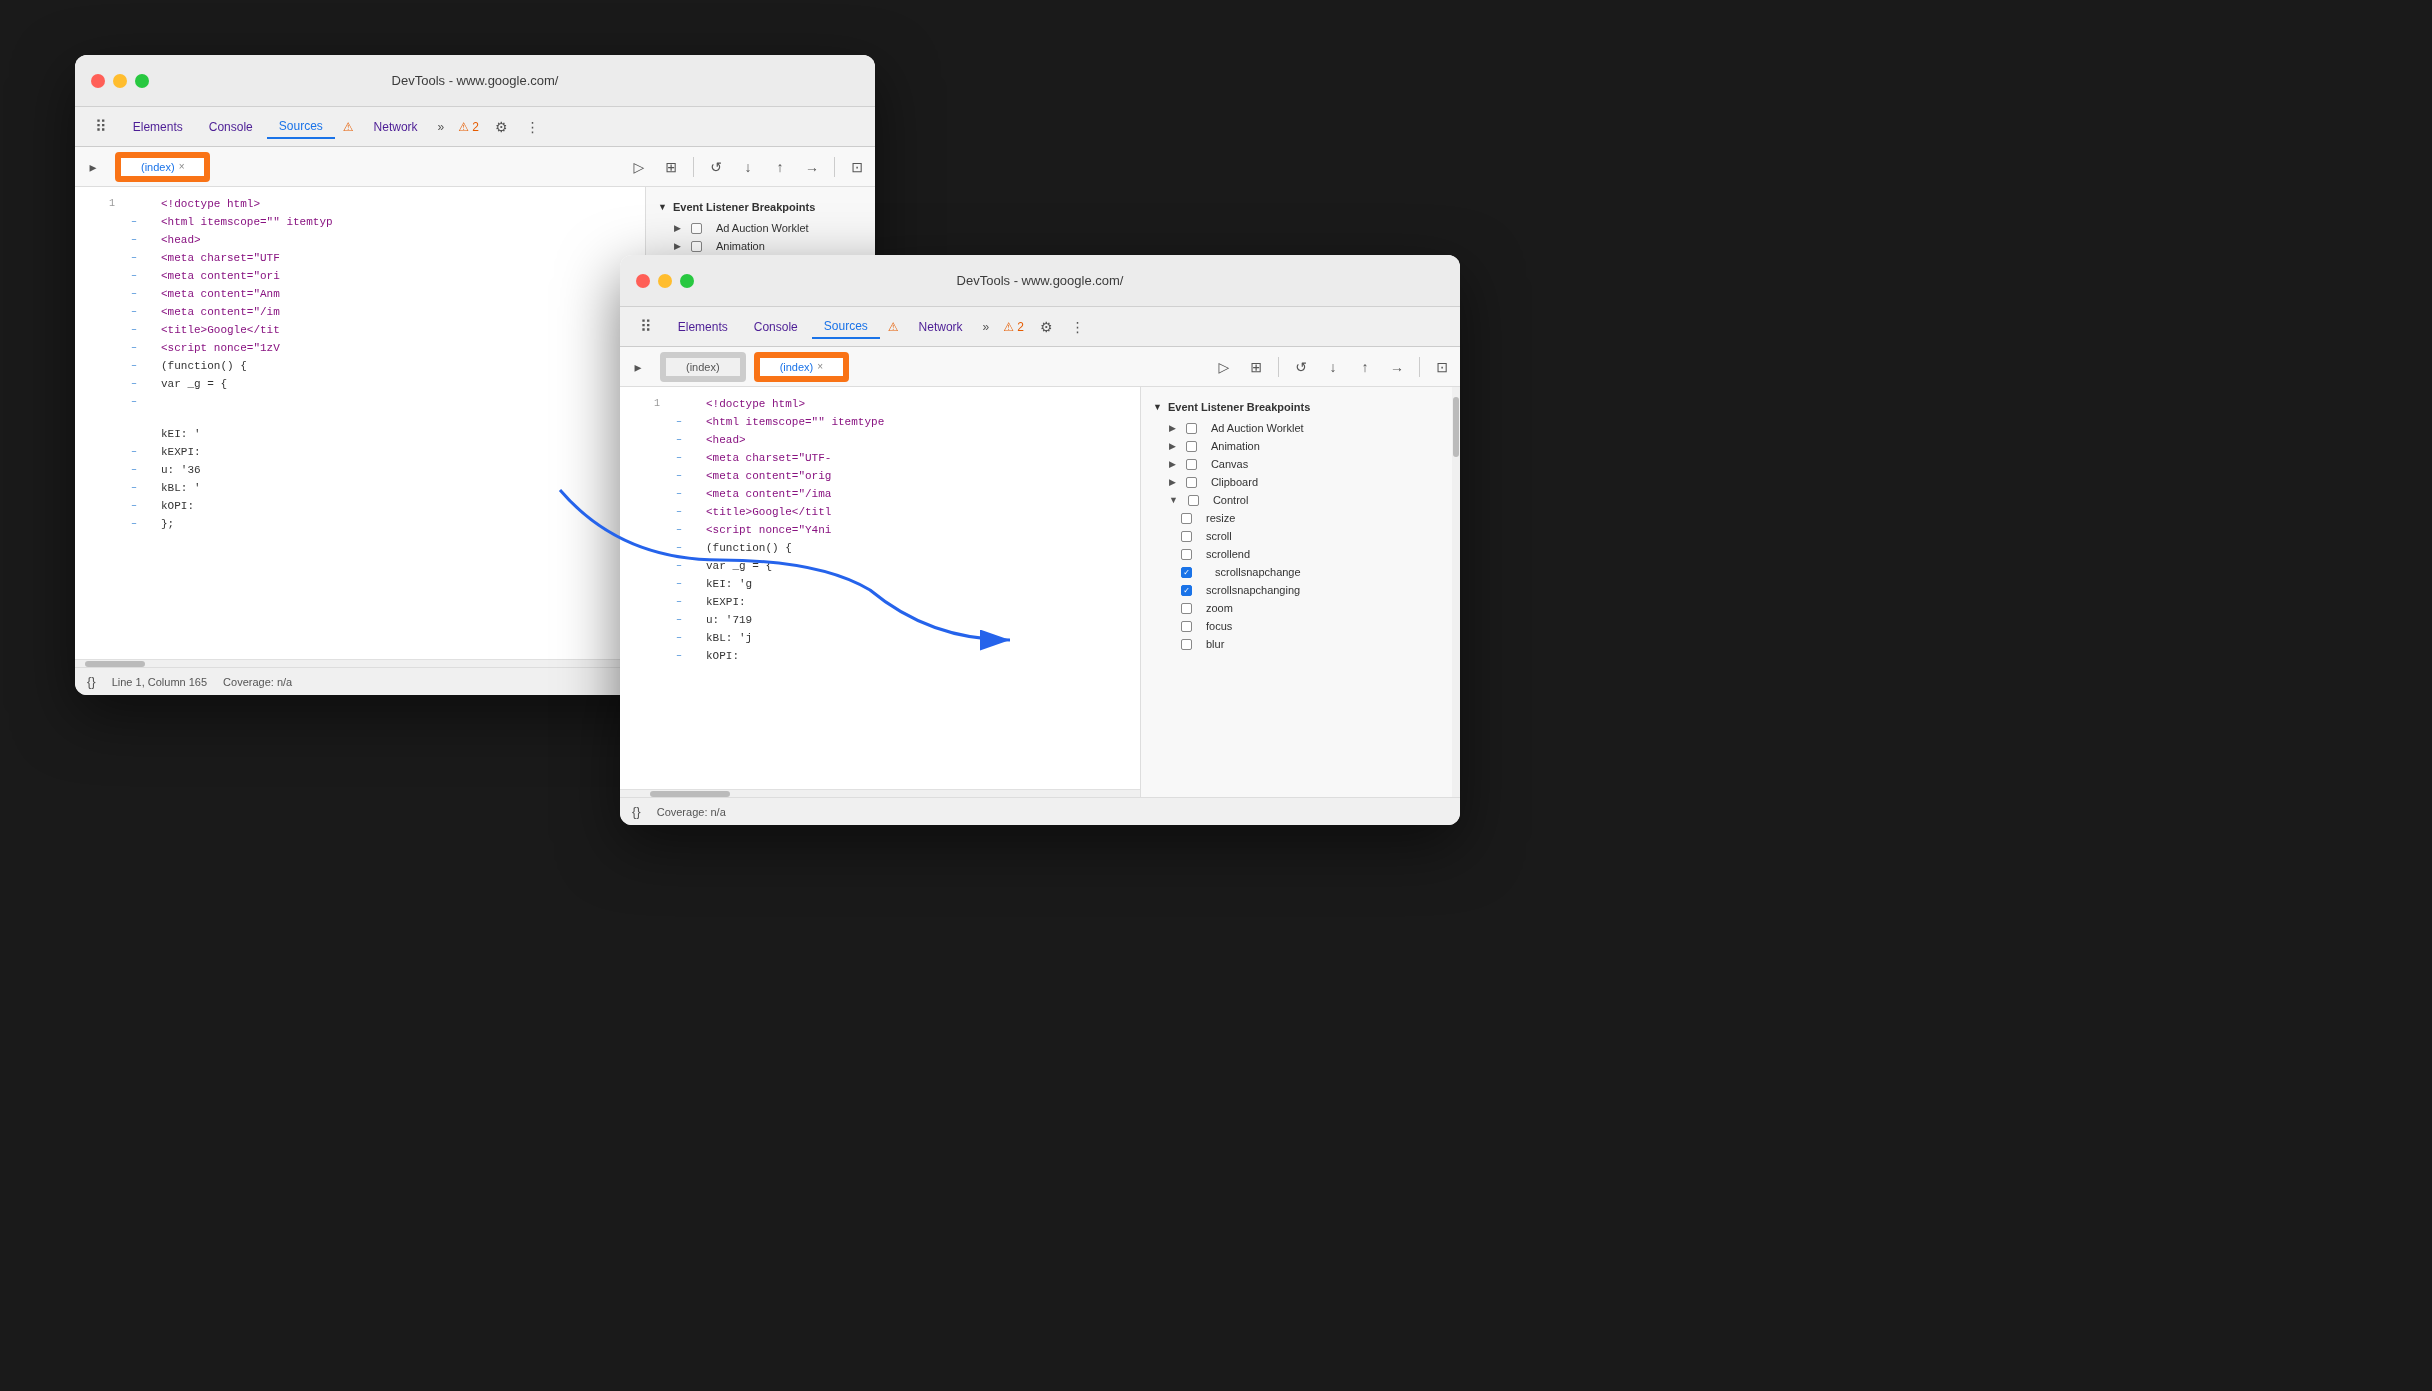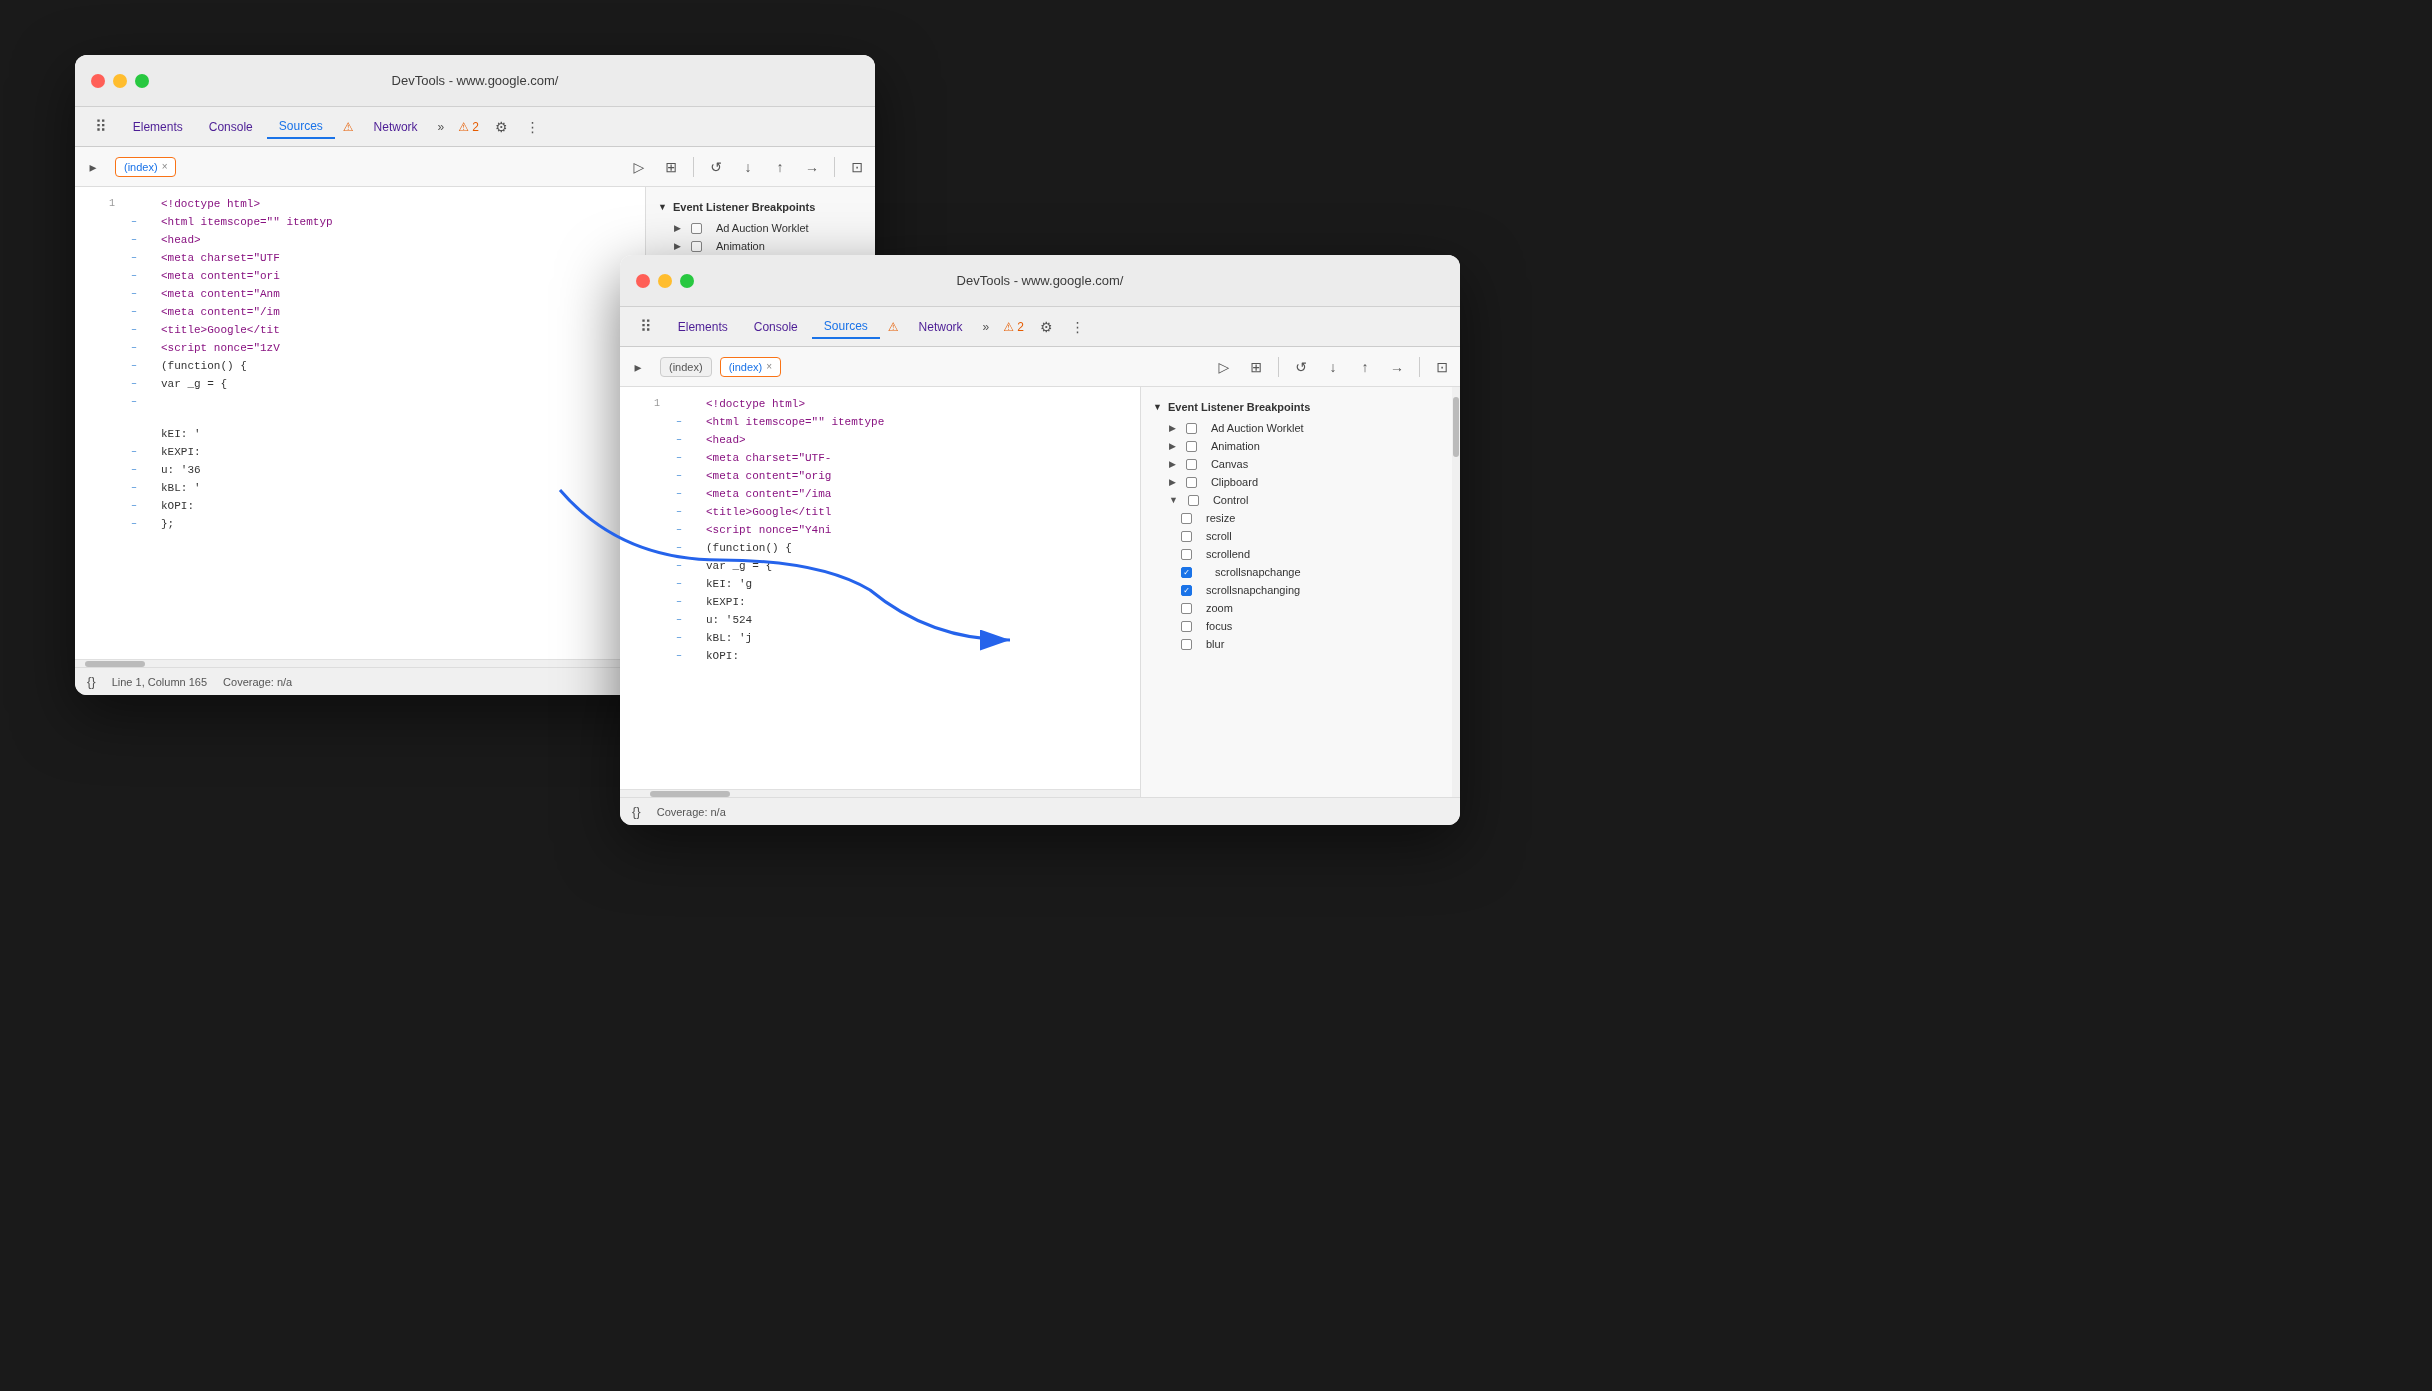--- a/index.html
+++ b/index.html
@@ -119,23 +119,23 @@
       cursor: pointer;
       color: #555;
       font-size: 14px;
       border: 1px solid transparent;
       background: transparent;
     }
     .file-tab {
       display: flex;
       align-items: center;
       background: #ffffff;
-      border: 1px solid #f97316;
+      border: 6px solid #f97316;
       border-radius: 4px;
-      padding: 3px 8px;
+      padding: 3px 20px;
       font-size: 11px;
       color: #1a73e8;
       gap: 4px;
       cursor: pointer;
       margin-left: 4px;
     }
     .file-tab-close {
       color: #888;
       font-size: 10px;
       cursor: pointer;
@@ -678,21 +678,21 @@
             <span style="color: rgb(51, 51, 51);">                kEI: 'g</span>
           </div>
           <div class="code-line">
             <span class="line-num"></span>
             <span class="line-dash">–</span>
             <span style="color: rgb(51, 51, 51);">                kEXPI:</span>
           </div>
           <div class="code-line">
             <span class="line-num"></span>
             <span class="line-dash">–</span>
-            <span style="color: rgb(51, 51, 51);">                u: '524</span>
+            <span style="color: rgb(51, 51, 51);">                u: '719</span>
           </div>
           <div class="code-line">
             <span class="line-num"></span>
             <span class="line-dash">–</span>
             <span style="color: rgb(51, 51, 51);">                kBL: 'j</span>
           </div>
           <div class="code-line">
             <span class="line-num"></span>
             <span class="line-dash">–</span>
             <span style="color: rgb(51, 51, 51);">                kOPI:</span>

